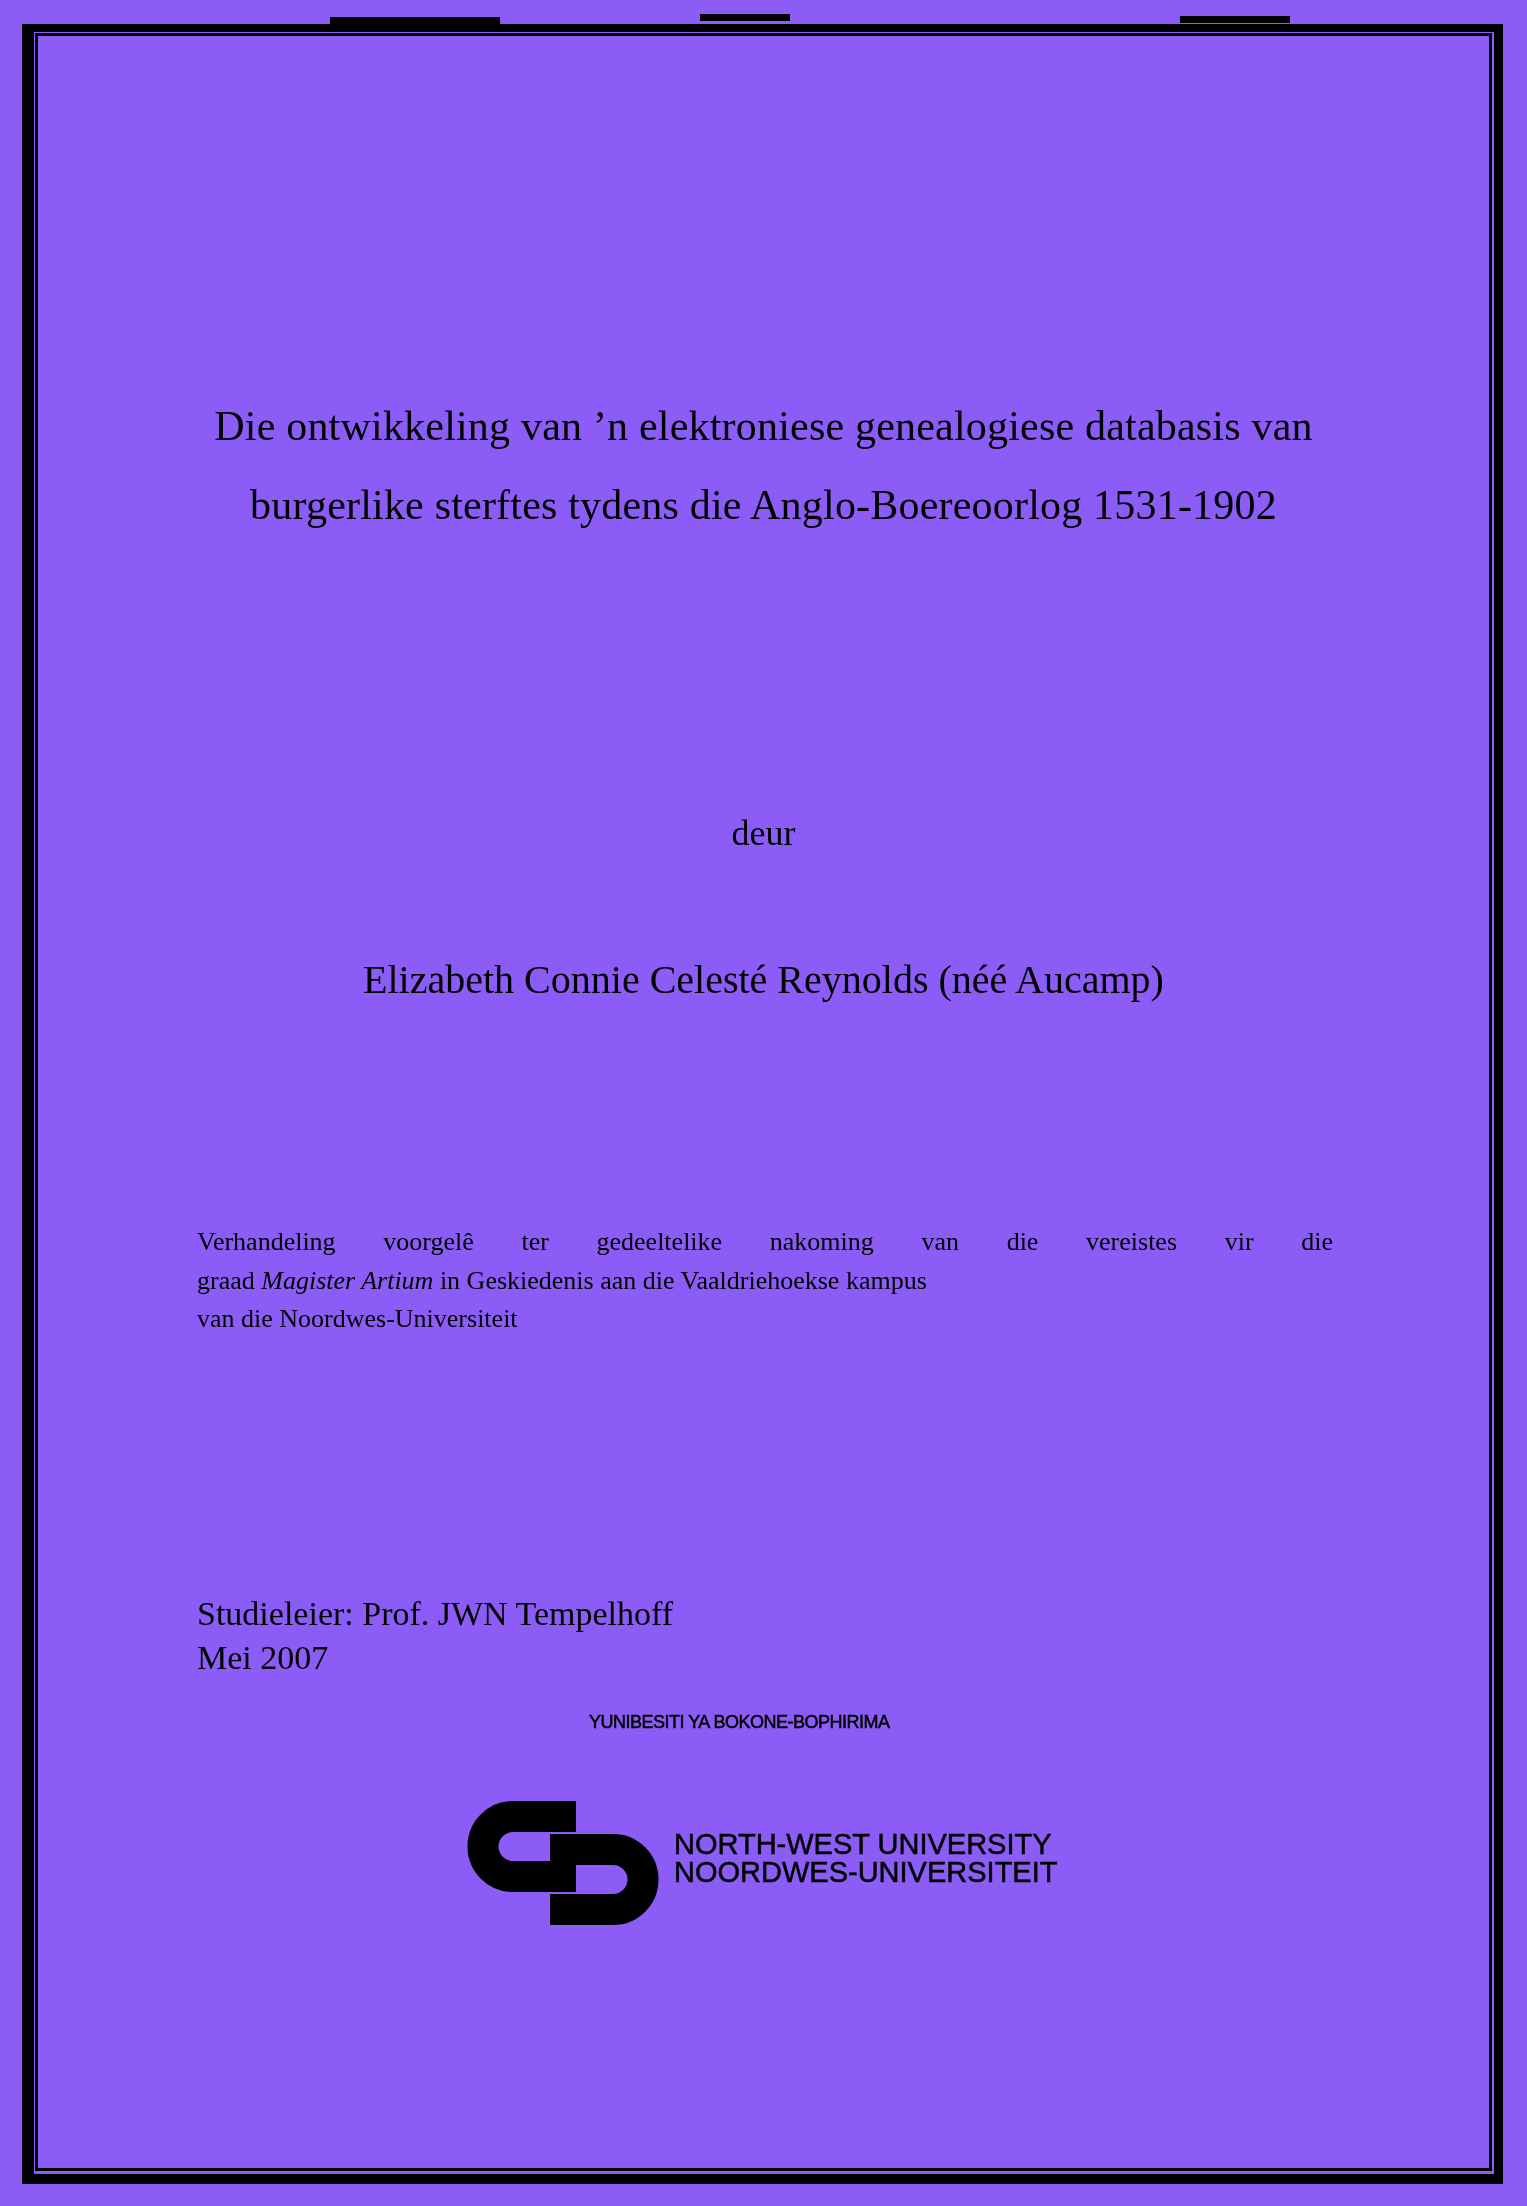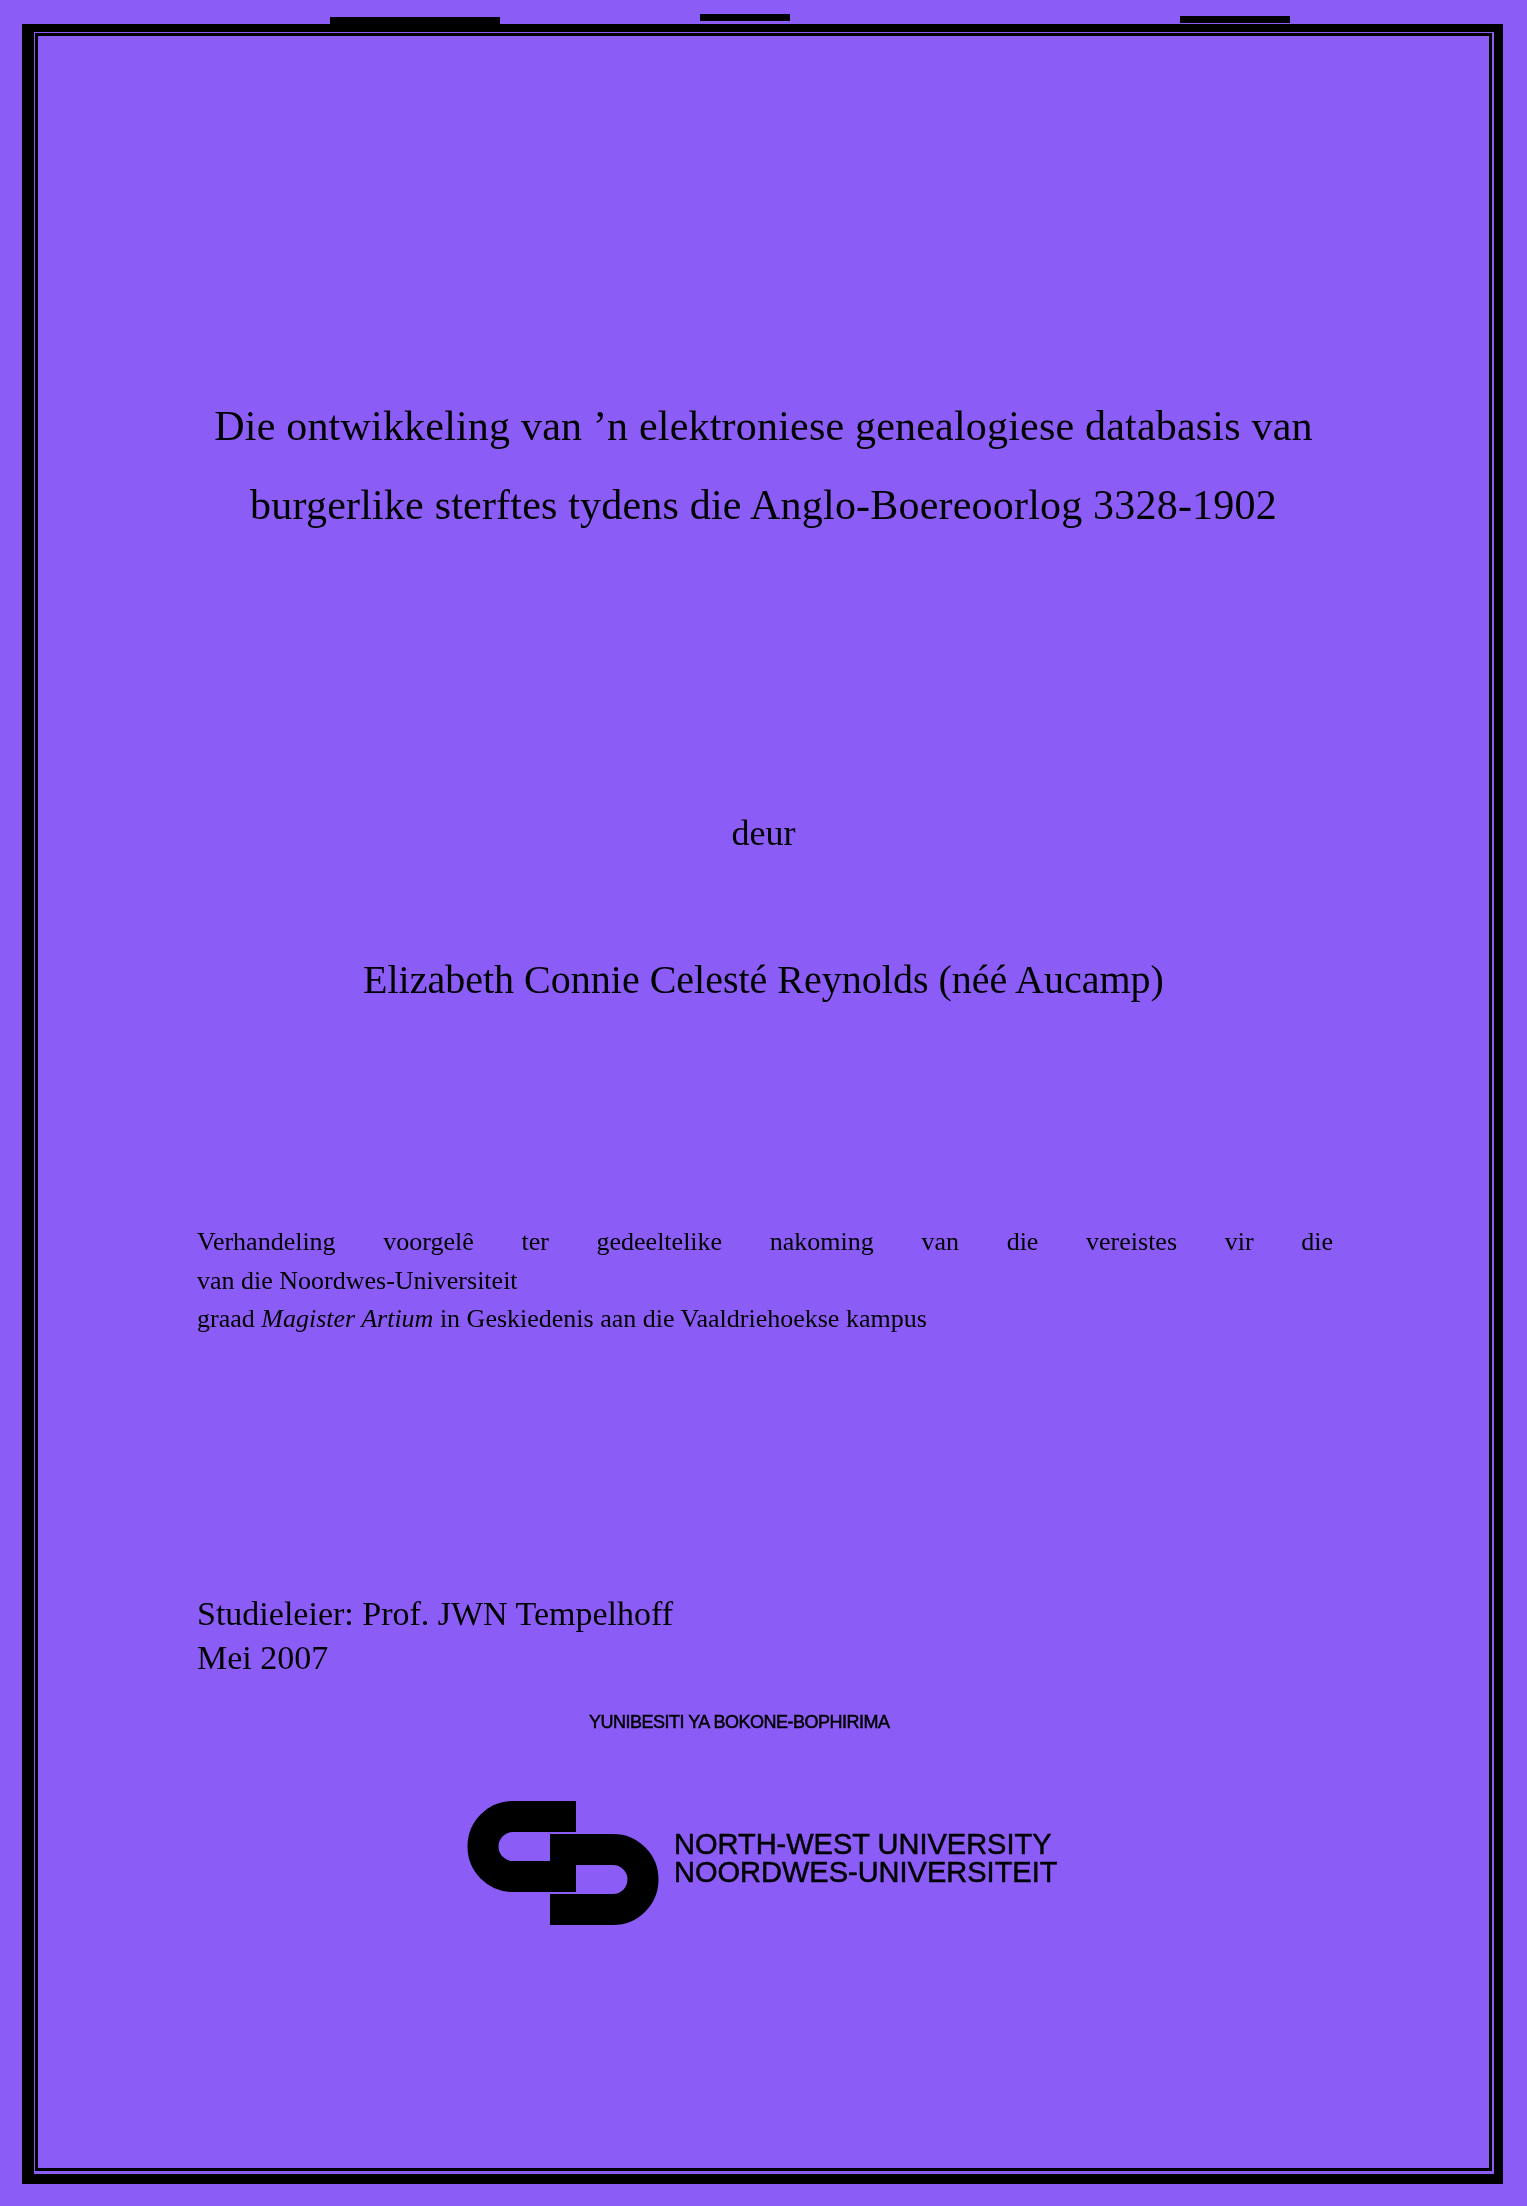--- a/index.html
+++ b/index.html
@@ -112,31 +112,31 @@
 
   <div class="frame-outer">
     <div class="frame-inner"></div>
   </div>
   <div class="scan-artifact a1"></div>
   <div class="scan-artifact a2"></div>
   <div class="scan-artifact a3"></div>
 
   <div class="title-block">
     <div>Die ontwikkeling van ’n elektroniese genealogiese databasis van</div>
-    <div>burgerlike sterftes tydens die Anglo-Boereoorlog 3328-1902</div>
+    <div>burgerlike sterftes tydens die Anglo-Boereoorlog 1531-1902</div>
   </div>
 
   <div class="byline">deur</div>
 
   <div class="author-line">Elizabeth Connie Celesté Reynolds (néé Aucamp)</div>
 
   <div class="statement">
     <div class="justified">Verhandeling voorgelê ter gedeeltelike nakoming van die vereistes vir die</div>
+    <div><span>graad </span><em>Magister Artium</em><span> in Geskiedenis aan die Vaaldriehoekse kampus</span></div>
     <div>van die Noordwes-Universiteit</div>
-    <div><span>graad </span><em>Magister Artium</em><span> in Geskiedenis aan die Vaaldriehoekse kampus</span></div>
   </div>
 
   <div class="supervisor-block">
     <div>Studieleier: Prof. JWN Tempelhoff</div>
     <div>Mei 2007</div>
   </div>
 
   <svg class="logo-mark" viewBox="0 0 192 124" aria-hidden="true">
     <path d="M 109 15.5 H 46 A 30 30 0 0 0 16 45.5 A 30 30 0 0 0 46 75.5 H 109" fill="none" stroke="#000" stroke-width="31" stroke-linecap="butt"></path>
     <path d="M 83 48.5 H 146 A 30 30 0 0 1 176 78.5 A 30 30 0 0 1 146 108.5 H 83" fill="none" stroke="#000" stroke-width="31" stroke-linecap="butt"></path>

